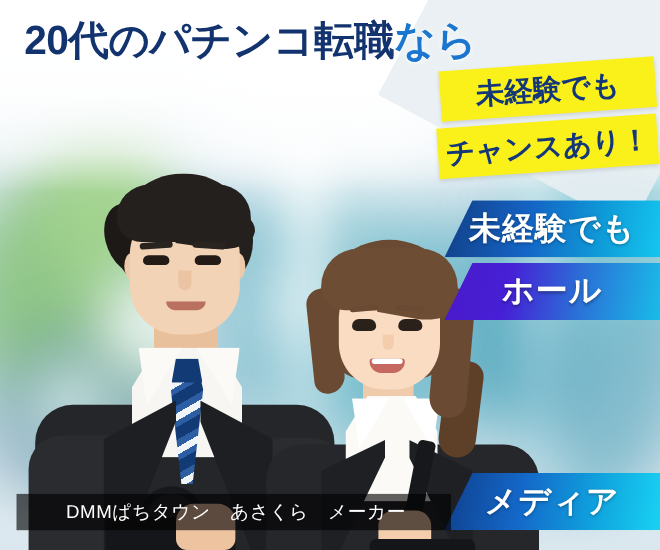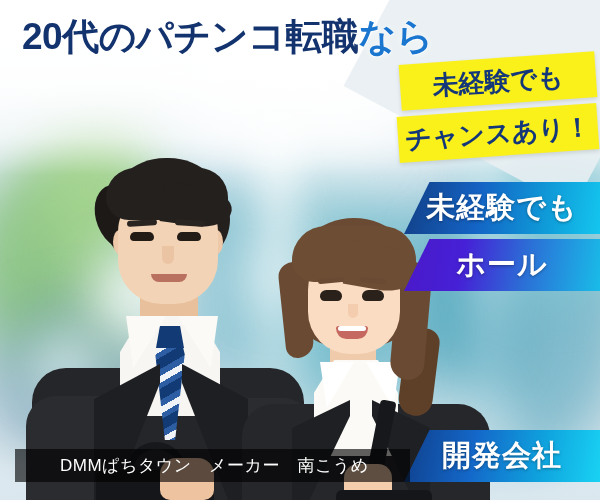--- a/index.html
+++ b/index.html
@@ -317,20 +317,20 @@
     <span>チャンスあり！</span>
   </div>
 
   <div class="cat" id="cat1">
     <span>未経験でも</span>
   </div>
   <div class="cat" id="cat2">
     <span>ホール</span>
   </div>
   <div class="cat" id="cat5">
-    <span>開発会社</span>
+    <span>メディア</span>
   </div>
 
   <div class="caption">
-    <span>DMMぱちタウン　メーカー　南こうめ</span>
+    <span>DMMぱちタウン　あさくら　メーカー</span>
   </div>
 
 </div>
 
 </body></html>

